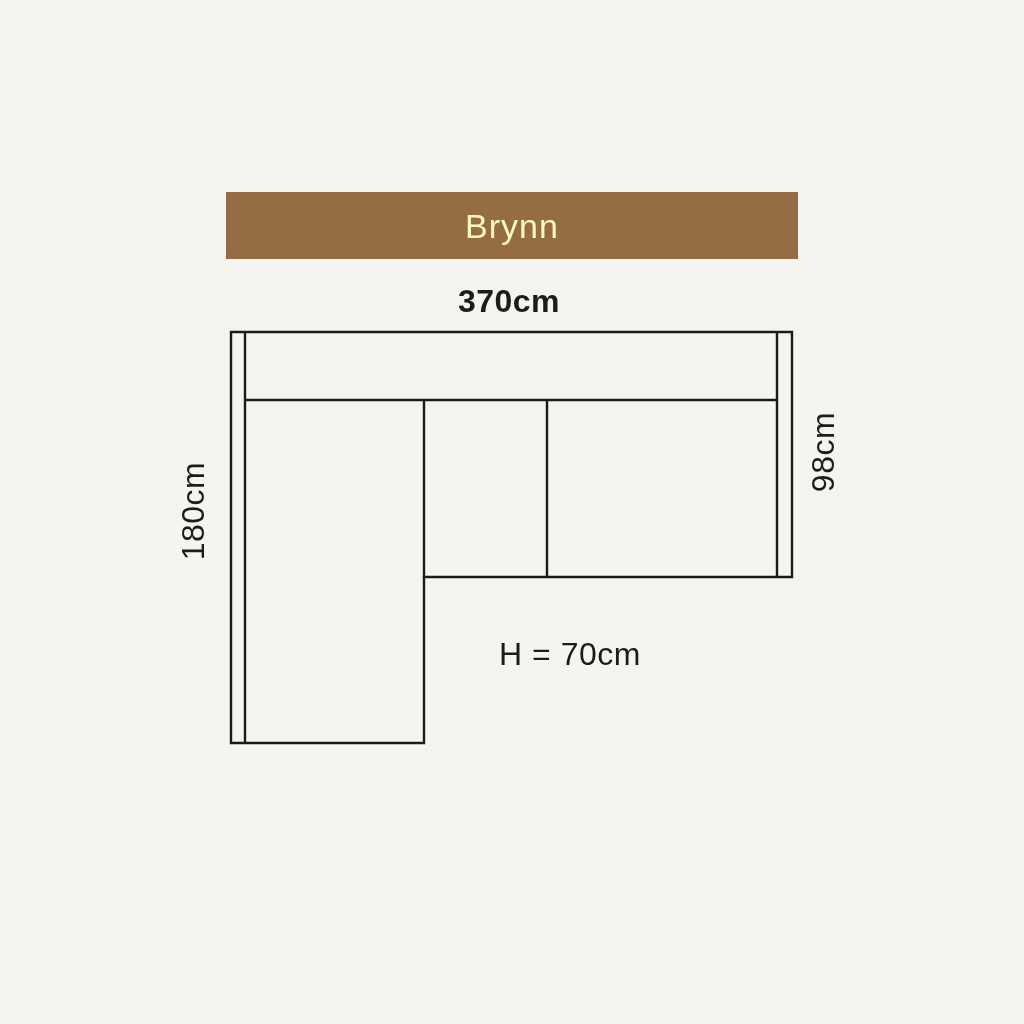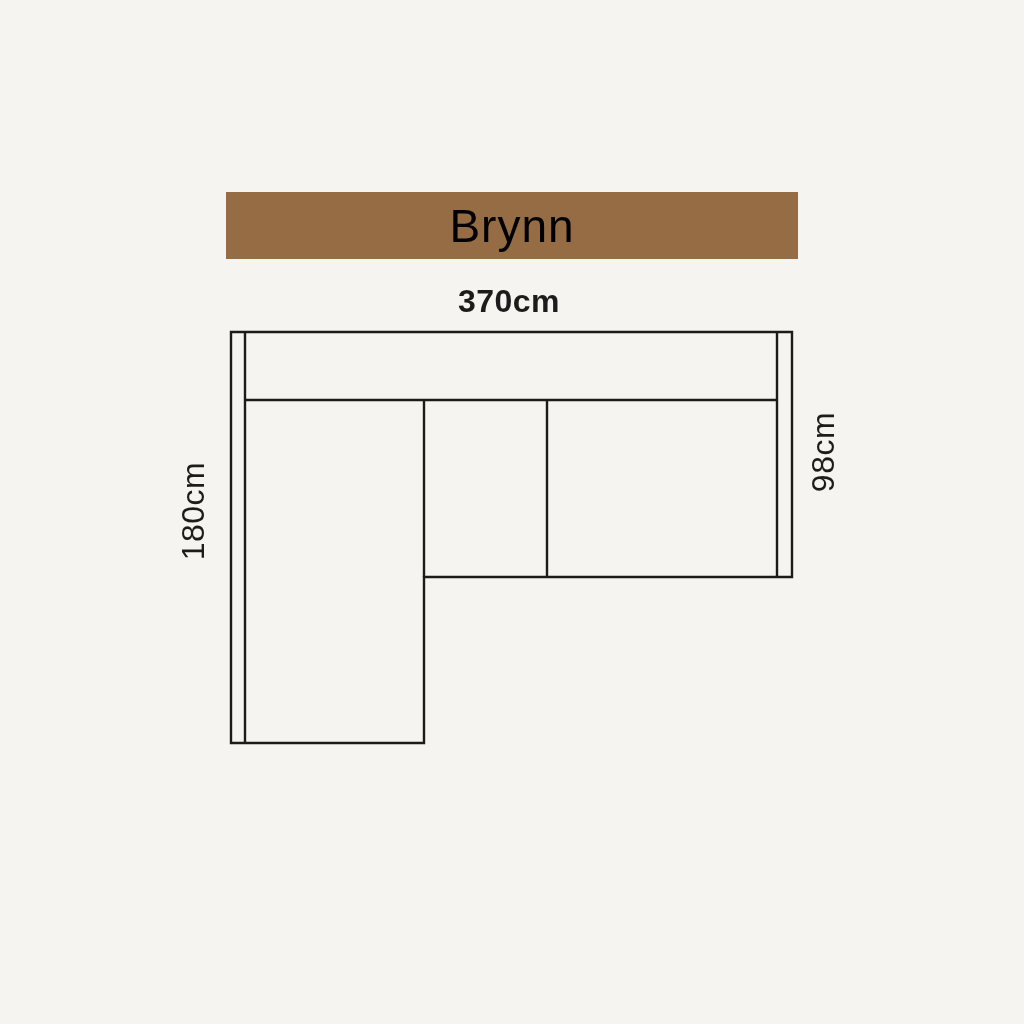--- a/index.html
+++ b/index.html
@@ -19,22 +19,22 @@
     left: 226px;
     top: 192px;
     width: 572px;
     height: 67px;
     background: #966c45;
     display: flex;
     align-items: center;
     justify-content: center;
   }
   .banner-title {
-    color: #000000;
-    font-size: 46px;
+    color: #fef9c3;
+    font-size: 34px;
     font-weight: 400;
     letter-spacing: 1px;
     line-height: 1;
   }
   .diagram-svg {
     position: absolute;
     left: 0;
     top: 0;
   }
   .dim-label {
@@ -74,14 +74,15 @@
 
     <line x1="547" y1="400" x2="547" y2="577"></line>
   </svg>
 
   <div class="dim-label" style="left:509px; top:301px;font-weight:bold;">370cm</div>
 
   <div class="dim-label rotated" style="left:193px; top:511px;">180cm</div>
 
   <div class="dim-label rotated" style="left:823px; top:452px;">98cm</div>
 
+  <div class="dim-label" style="left:570px; top:654px;">H = 70cm</div>
 
 </div>
 
 </body></html>

